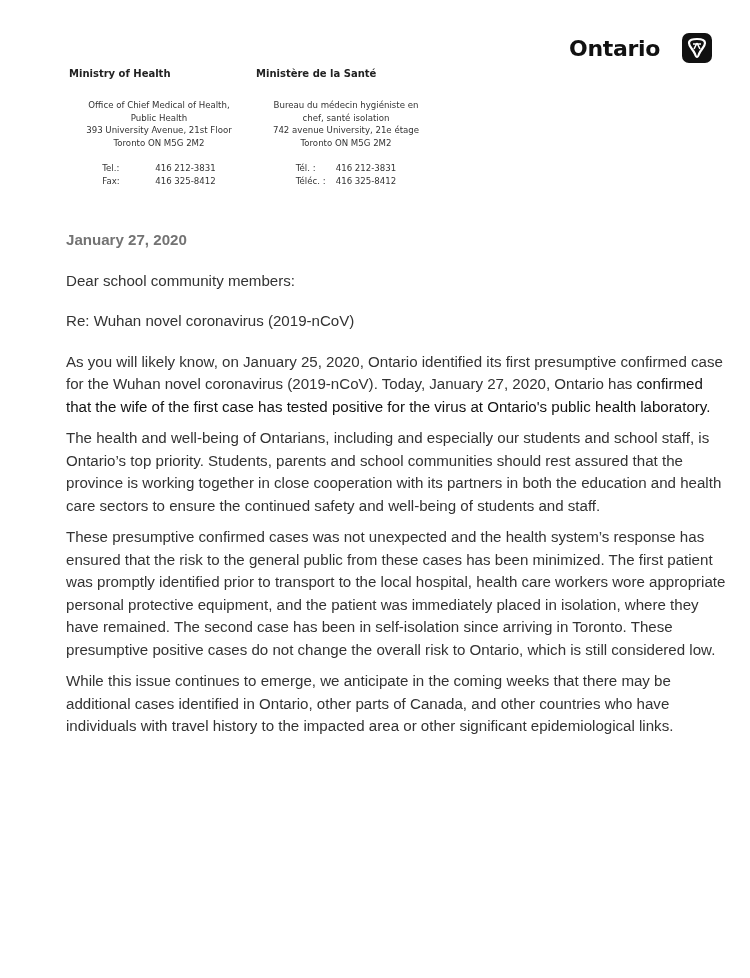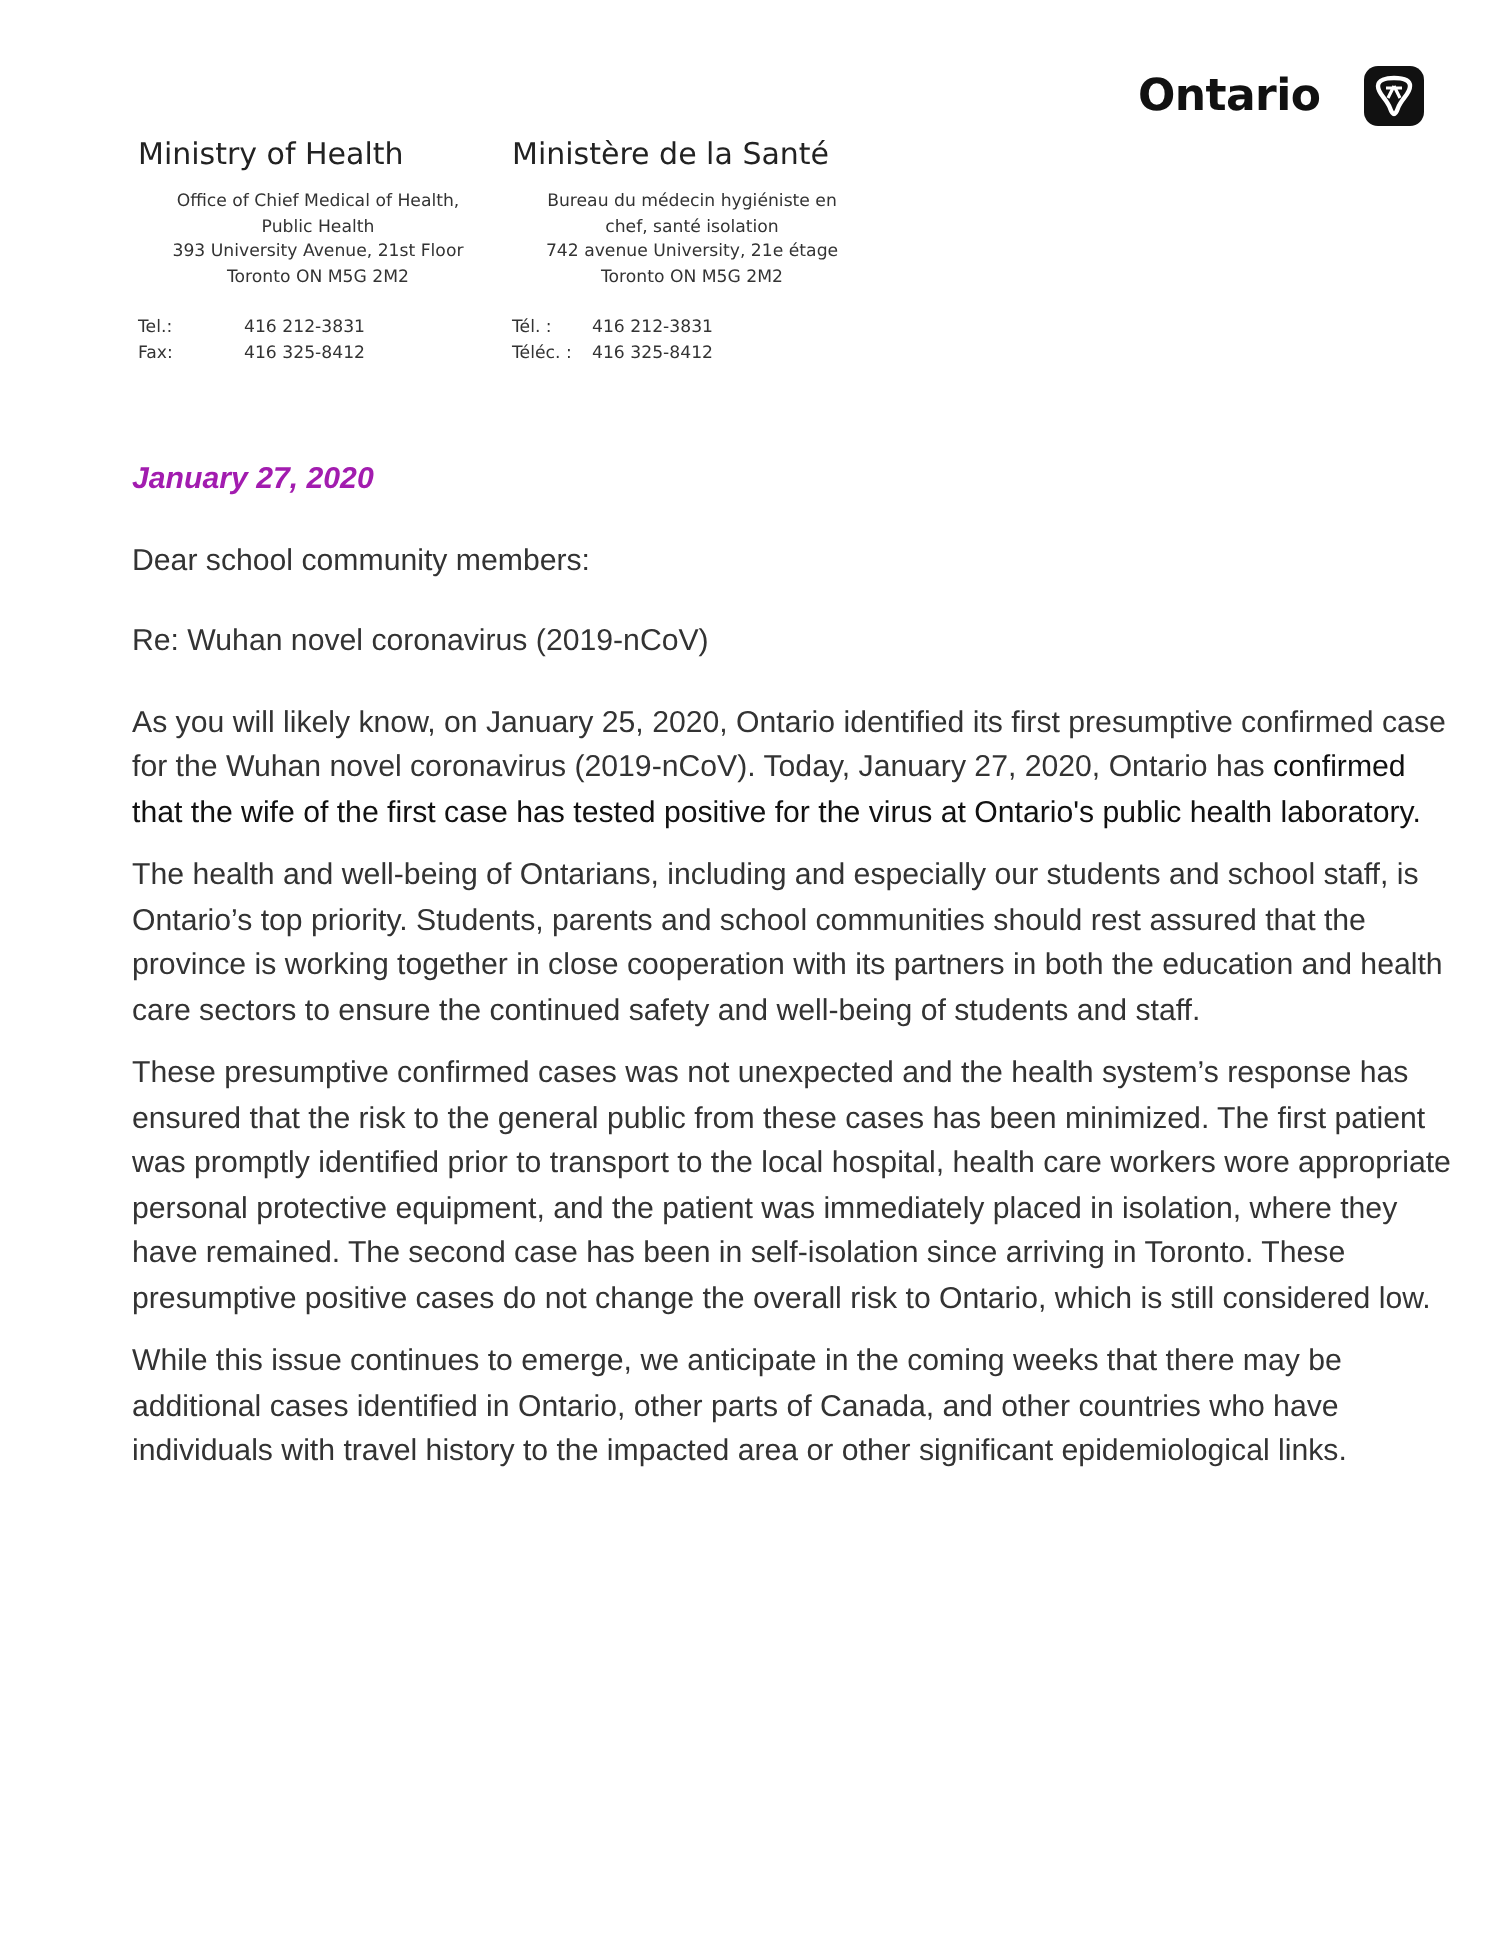--- a/index.html
+++ b/index.html
@@ -3,28 +3,28 @@
 <meta charset="utf-8">
 <style>
   html, body { margin: 0; padding: 0; background: #ffffff; }
   body { width: 750px; height: 978px; position: relative; overflow: hidden; font-family: "Liberation Sans", sans-serif; color: #222; }
   .logo { position: absolute; left: 569px; top: 33px; display: flex; align-items: center; gap: 22px; }
   .logo-text { font-family: "DejaVu Sans", sans-serif; font-weight: bold; font-size: 22px; color: #111; letter-spacing: -0.3px; }
   .logo-icon { width: 30px; height: 30px; background: #111; border-radius: 7px; display: flex; align-items: center; justify-content: center; }
   .hdr-col { position: absolute; top: 68px; font-family: "DejaVu Sans", sans-serif; color: #333; }
   .hdr-col.left { left: 69px; width: 180px; }
   .hdr-col.right { left: 256px; width: 180px; }
-  .hdr-title { font-weight: normal; font-size: 15px; color: #222; margin-bottom: 9px; }
+  .hdr-title { font-weight: bold; font-size: 10px; color: #222; margin-bottom: 20px; }
   .hdr-line { font-size: 8.6px; line-height: 12.6px; text-align: center; }
   .hdr-contact { margin-top: 13px; }
-  .contact-row { display: flex; font-size: 8.6px; line-height: 12.6px; }
+  .contact-row { display: flex; font-size: 8.6px; line-height: 12.6px; justify-content: center; }
   .contact-label { width: 53px; }
   .hdr-col.right .contact-label { width: 40px; }
   .doc { position: absolute; left: 66px; top: 229px; width: 660px; font-size: 15.1px; line-height: 22.5px; color: #333; }
-  .date { font-weight: bold; color: #a21caf; margin-bottom: 18px; font-style: italic; }
+  .date { font-weight: bold; color: #737373; margin-bottom: 18px; }
   .p { margin: 0 0 9px 0; }
   .p.spaced { margin-bottom: 18px; }
   .emph { color: #111; }
 </style>
 </head>
 <body>
 
 <div class="logo">
   <span class="logo-text">Ontario</span>
   <span class="logo-icon">

